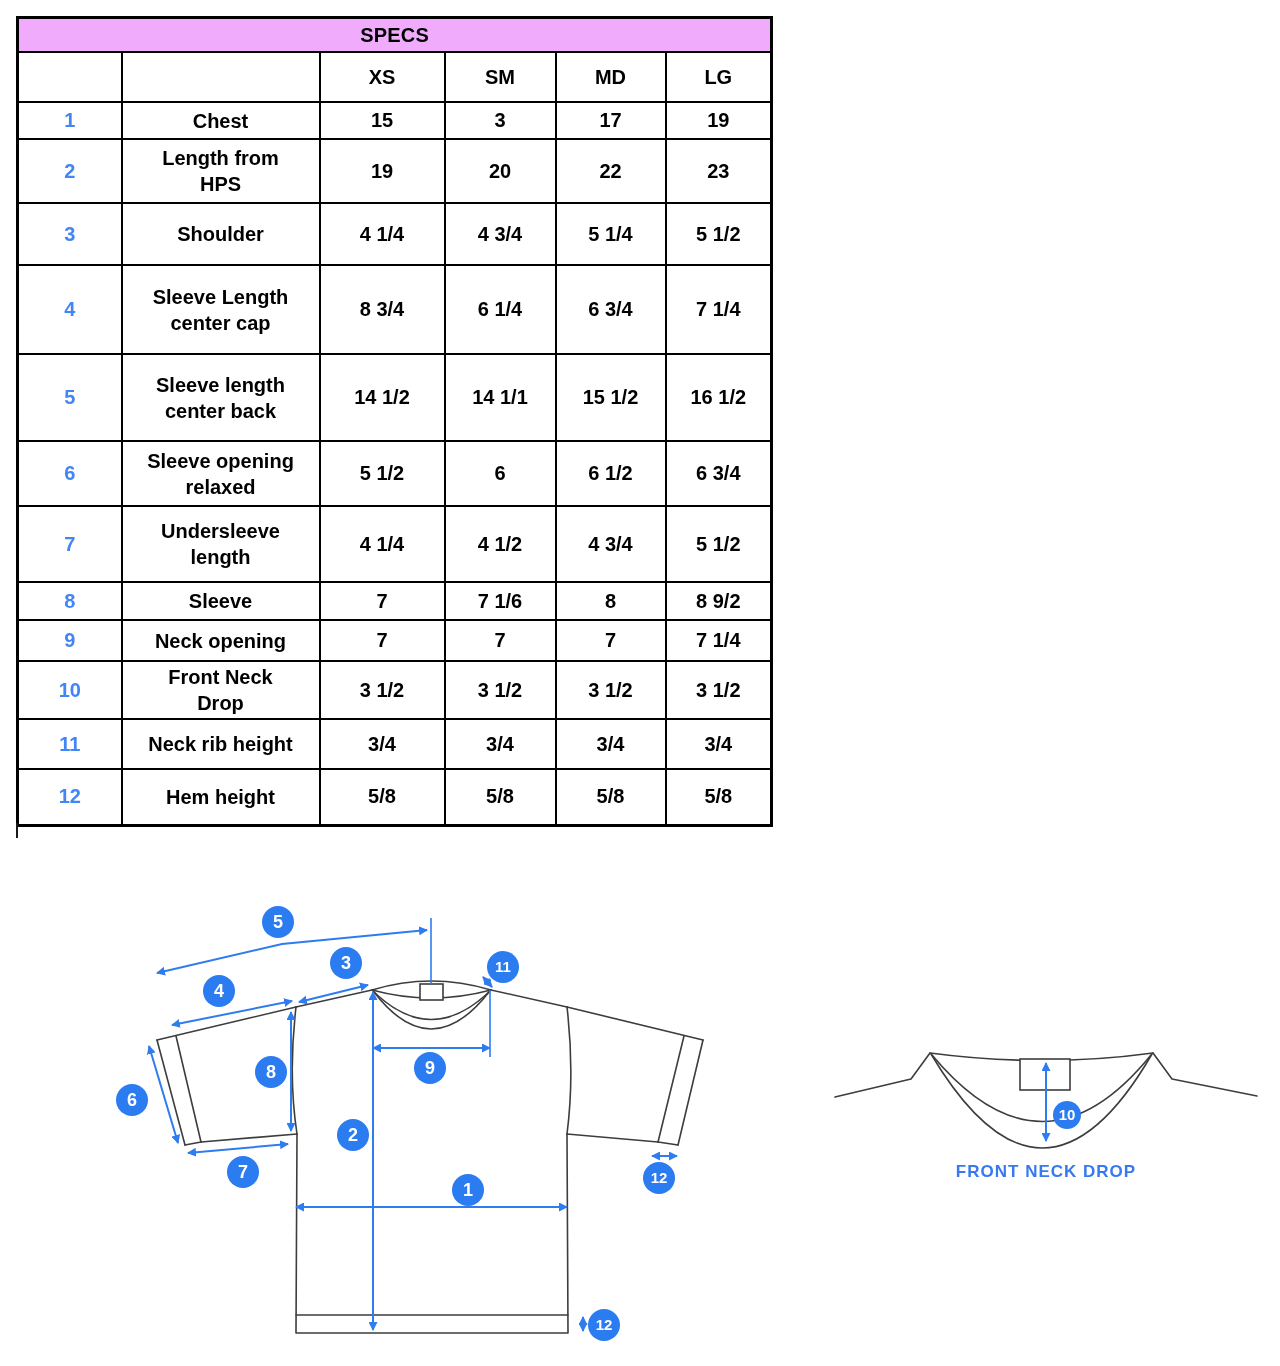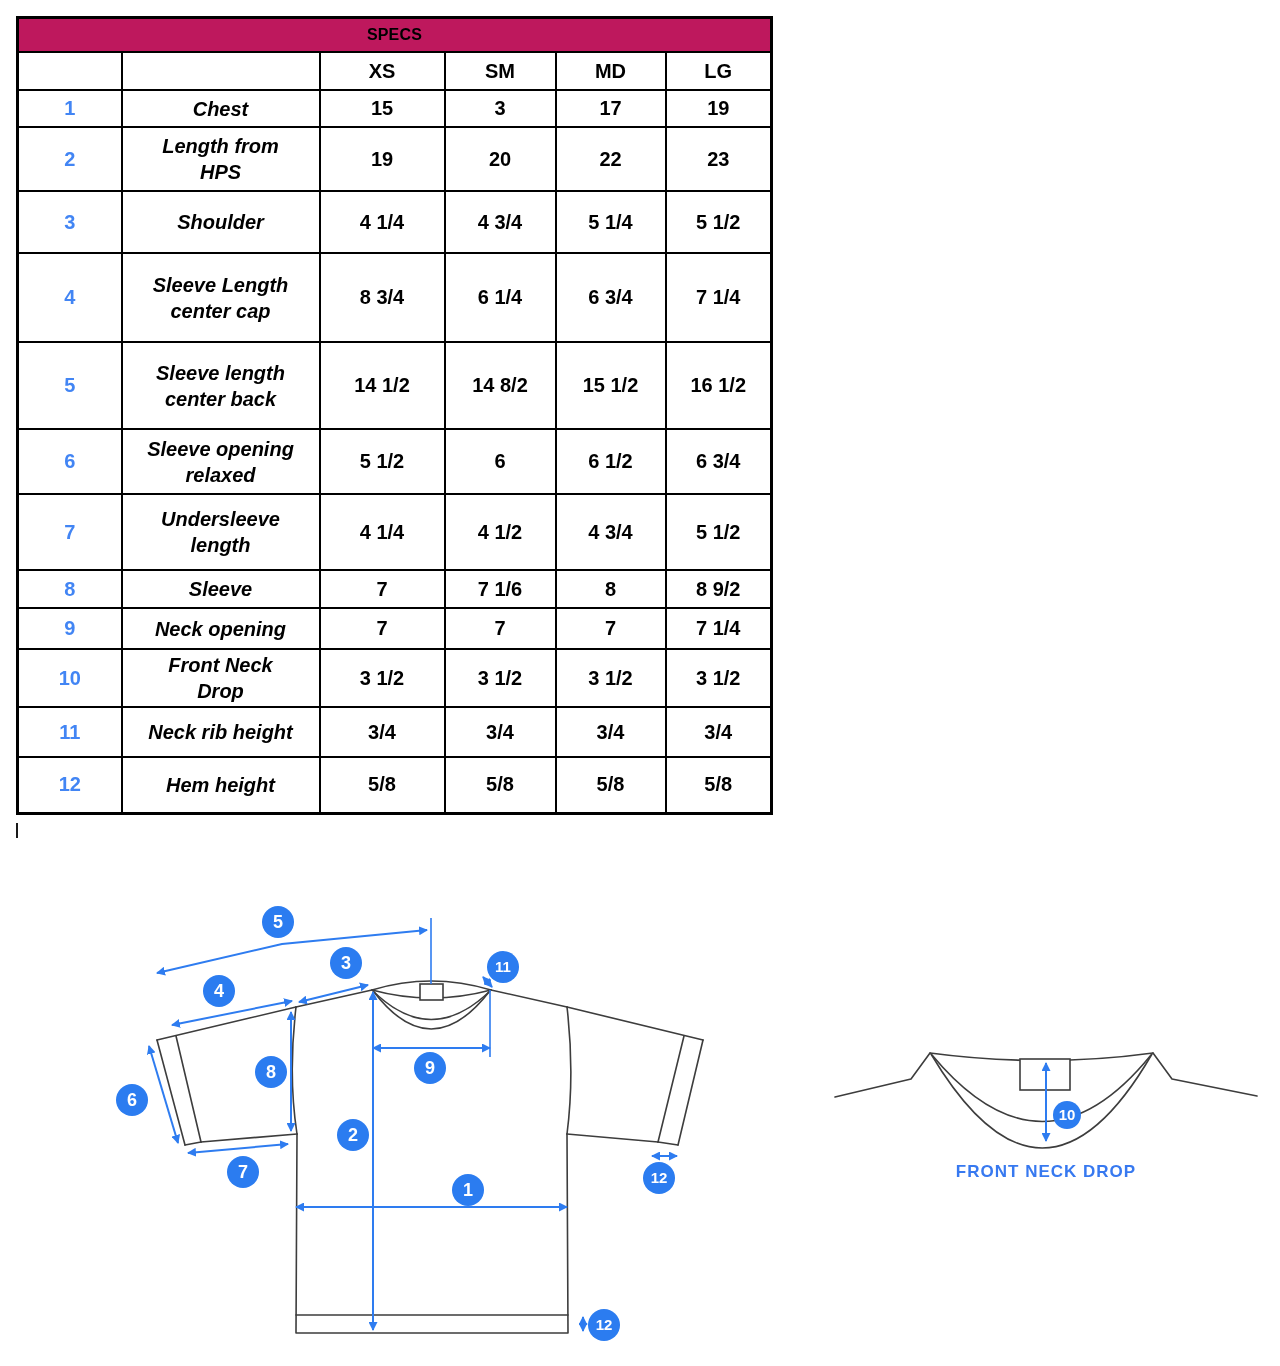--- a/index.html
+++ b/index.html
@@ -1,24 +1,24 @@
 <!DOCTYPE html>
 <html><head>
 <meta charset="utf-8">
 <style>
   html,body{margin:0;padding:0;background:#fff;}
   .page{position:relative;width:1280px;height:1366px;background:#fff;overflow:hidden;
         font-family:"Liberation Sans",sans-serif;}
   .specs{position:absolute;left:16px;top:16px;width:754px;border-collapse:collapse;
          table-layout:fixed;border:3px solid #000;font-weight:bold;font-size:20px;color:#000;}
   .specs td{border:2px solid #000;text-align:center;vertical-align:middle;padding:0 2px;}
-  .specs td.title{background:#be185d;height:32px;font-size:16px;letter-spacing:.2px;}
-  .specs tr.size-row{height:38px;}
+  .specs td.title{background:#f0abfc;height:32px;font-size:20px;letter-spacing:.2px;}
+  .specs tr.size-row{height:50px;}
   .specs td.num{color:#4285f4;}
-  .specs td.label{white-space:pre-line;line-height:1.3;font-style:italic;}
+  .specs td.label{white-space:pre-line;line-height:1.3;}
   .table-tick{position:absolute;left:16px;top:823px;width:2px;height:15px;background:#1a1a1a;}
   .drawing{position:absolute;left:0;top:880px;width:1280px;height:486px;}
   .outline{stroke:#3d3d3d;stroke-width:1.6;fill:none;stroke-linecap:round;stroke-linejoin:round;}
   .fillw{fill:#fff;stroke:#3d3d3d;stroke-width:1.6;}
   .meas{stroke:#2e7cf0;stroke-width:2;fill:none;}
   .thin{stroke:#2e7cf0;stroke-width:1.6;fill:none;}
   .callout circle{fill:#2b7cf0;}
   .callout text{fill:#fff;font-family:"Liberation Sans",sans-serif;font-weight:bold;
                 text-anchor:middle;}
   .c1{font-size:18px;} .c2{font-size:15px;}
@@ -85,21 +85,21 @@
           <td class="val">8 3/4</td>
           <td class="val">6 1/4</td>
           <td class="val">6 3/4</td>
           <td class="val">7 1/4</td>
         </tr>
         <tr style="height: 87px;">
           <td class="num">5</td>
           <td class="label">Sleeve length
 center back</td>
           <td class="val">14 1/2</td>
-          <td class="val">14 8/2</td>
+          <td class="val">14 1/1</td>
           <td class="val">15 1/2</td>
           <td class="val">16 1/2</td>
         </tr>
         <tr style="height: 65px;">
           <td class="num">6</td>
           <td class="label">Sleeve opening
 relaxed</td>
           <td class="val">5 1/2</td>
           <td class="val">6</td>
           <td class="val">6 1/2</td>

